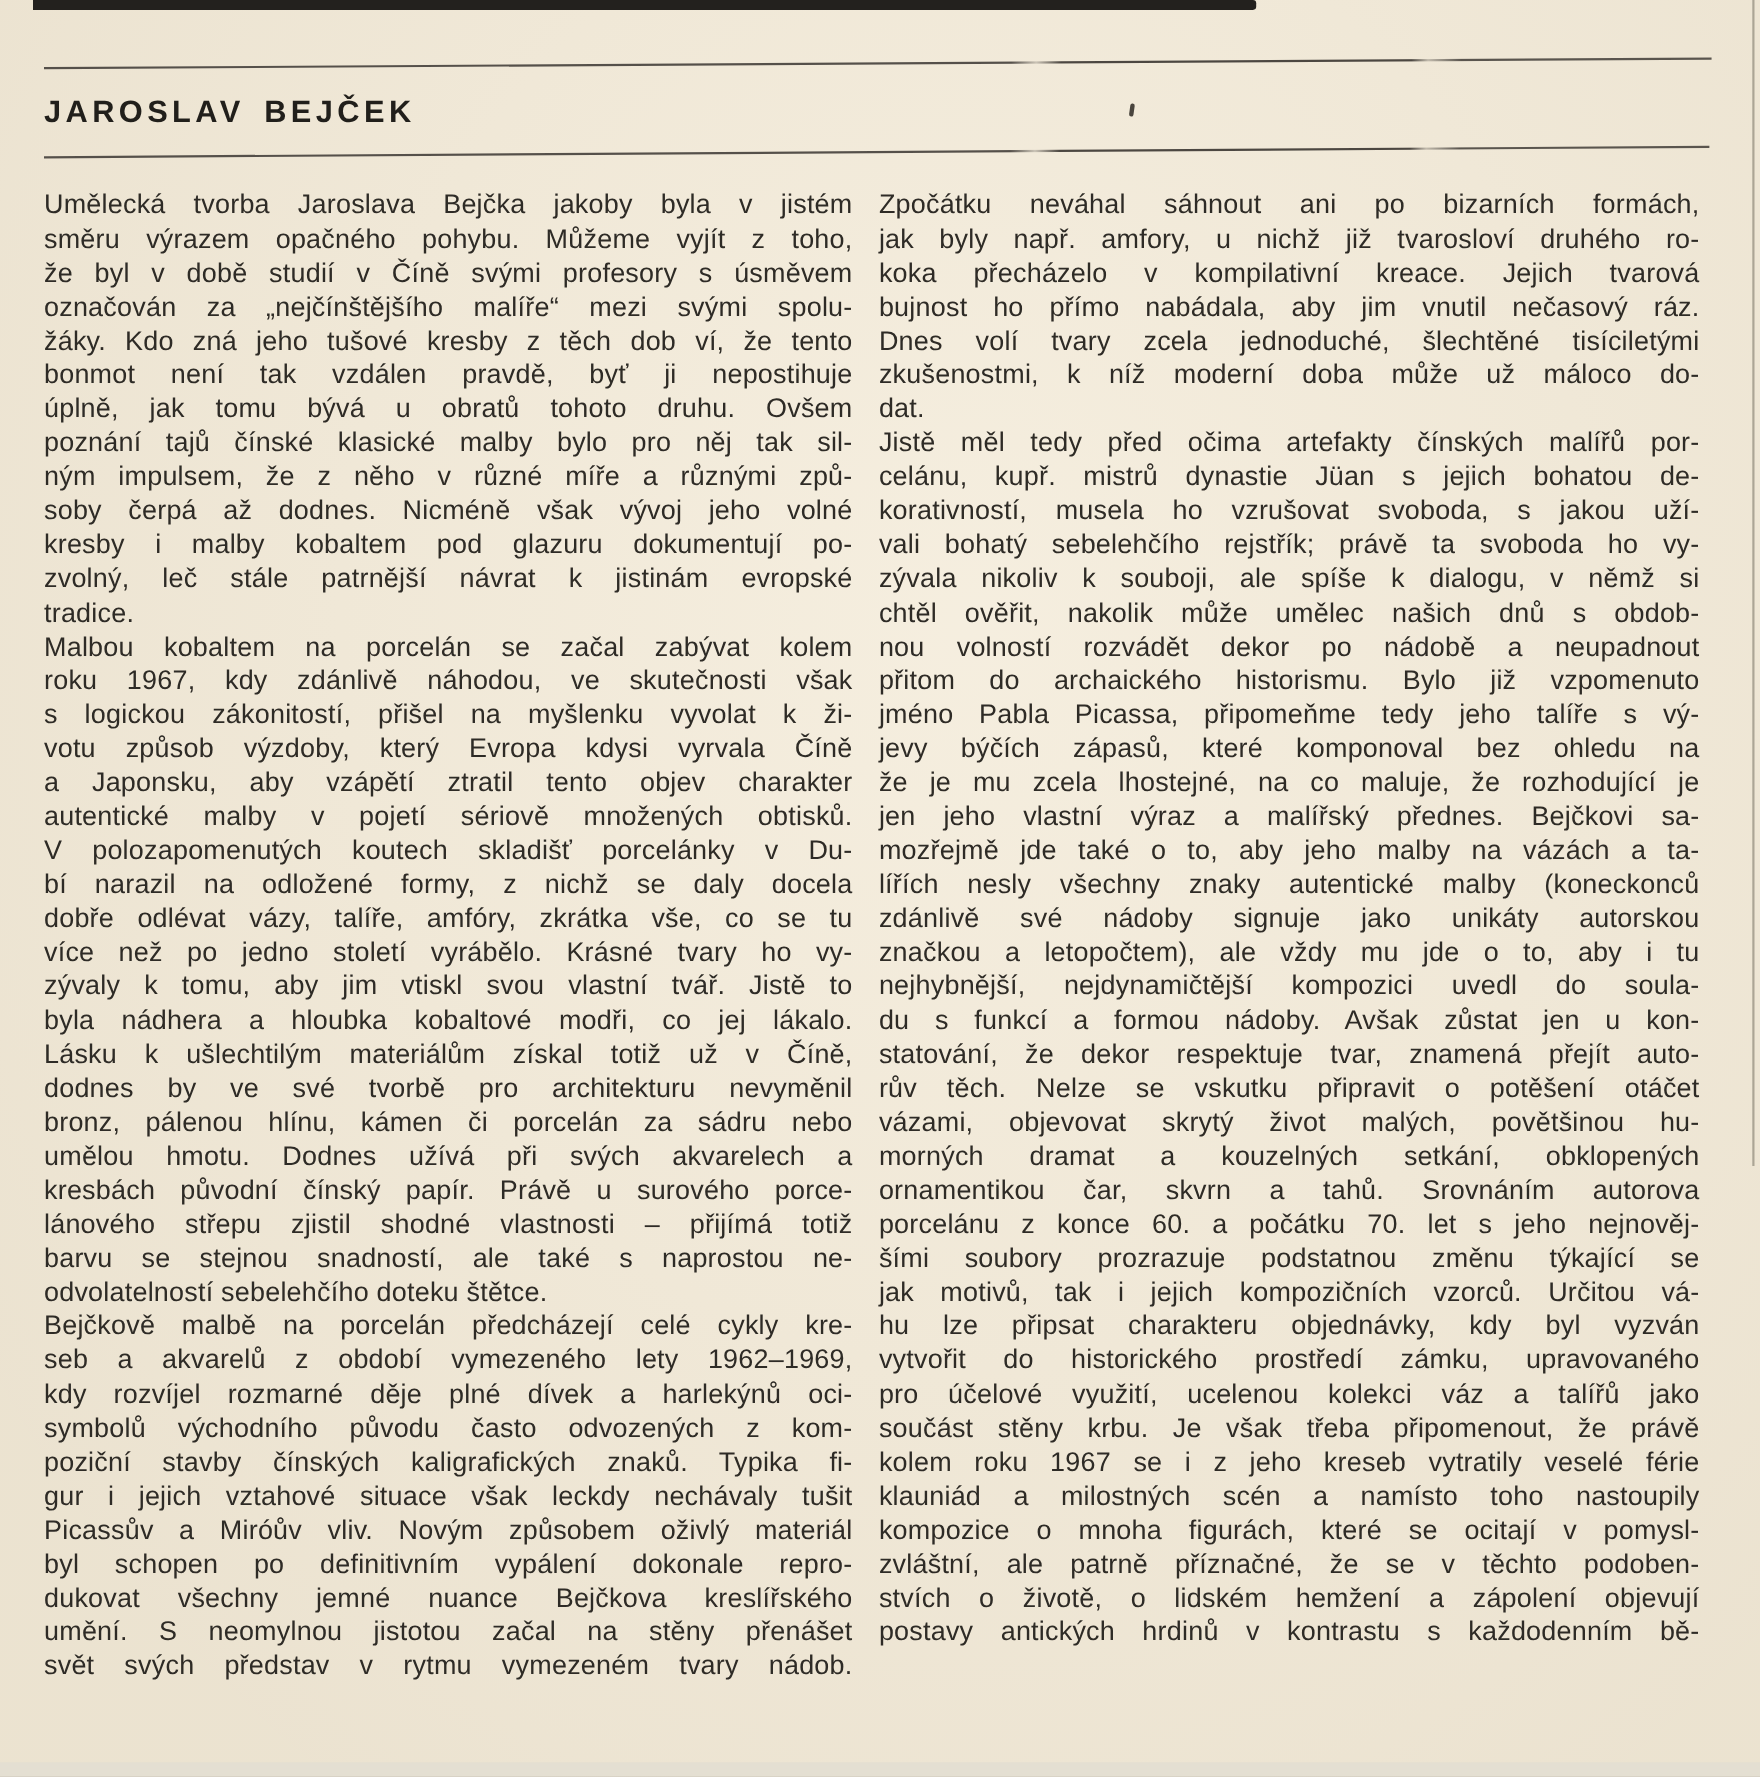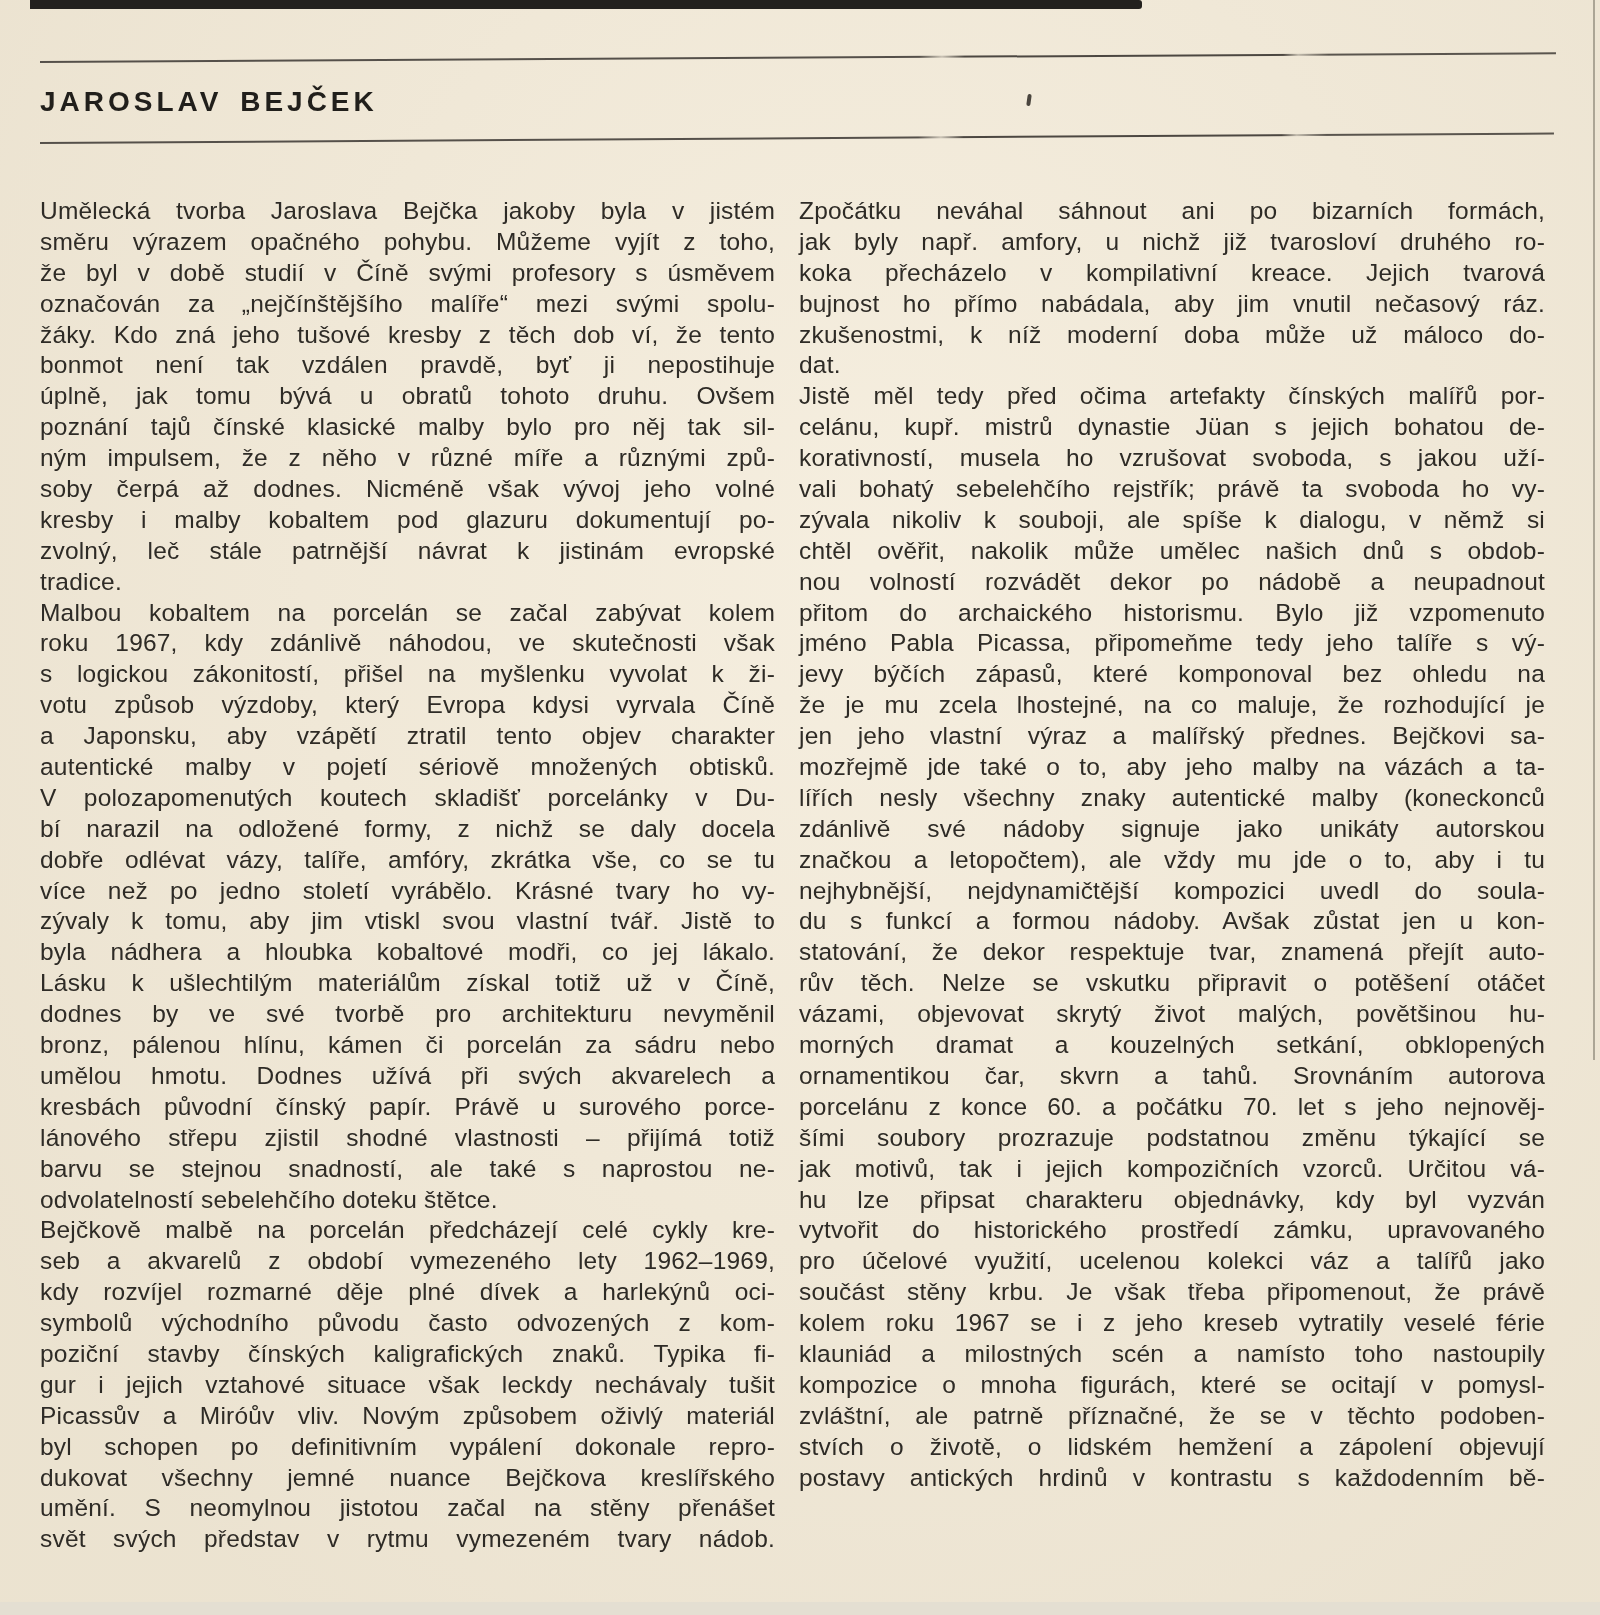--- a/index.html
+++ b/index.html
@@ -69,21 +69,21 @@
     font-weight: 700;
     letter-spacing: 4px;
     word-spacing: 6px;
     color: #211f1b;
     white-space: nowrap;
   }
 
   
   .column {
     position: absolute;
-    top: 196px;
+    top: 172px;
   }
   .column-left  { left: 40px;  width: 735px; }
   .column-right { left: 799px; width: 746px; }
 
   .line {
     height: 30.9px;
     line-height: 30.9px;
     font-size: 24.5px;
     text-align: justify;
     text-align-last: justify;
@@ -156,20 +156,21 @@
       <div class="line">dukovat všechny jemné nuance Bejčkova kreslířského</div>
       <div class="line">umění. S neomylnou jistotou začal na stěny přenášet</div>
       <div class="line">svět svých představ v rytmu vymezeném tvary nádob.</div>
     </div>
 
   <div class="column column-right" id="col-right">
       <div class="line">Zpočátku neváhal sáhnout ani po bizarních formách,</div>
       <div class="line">jak byly např. amfory, u nichž již tvarosloví druhého ro-</div>
       <div class="line">koka přecházelo v kompilativní kreace. Jejich tvarová</div>
       <div class="line">bujnost ho přímo nabádala, aby jim vnutil nečasový ráz.</div>
+      <div class="line">Dnes volí tvary zcela jednoduché, šlechtěné tisíciletými</div>
       <div class="line">zkušenostmi, k níž moderní doba může už máloco do-</div>
       <div class="line para-end">dat.</div>
       <div class="line">Jistě měl tedy před očima artefakty čínských malířů por-</div>
       <div class="line">celánu, kupř. mistrů dynastie Jüan s jejich bohatou de-</div>
       <div class="line">korativností, musela ho vzrušovat svoboda, s jakou uží-</div>
       <div class="line">vali bohatý sebelehčího rejstřík; právě ta svoboda ho vy-</div>
       <div class="line">zývala nikoliv k souboji, ale spíše k dialogu, v němž si</div>
       <div class="line">chtěl ověřit, nakolik může umělec našich dnů s obdob-</div>
       <div class="line">nou volností rozvádět dekor po nádobě a neupadnout</div>
       <div class="line">přitom do archaického historismu. Bylo již vzpomenuto</div>

